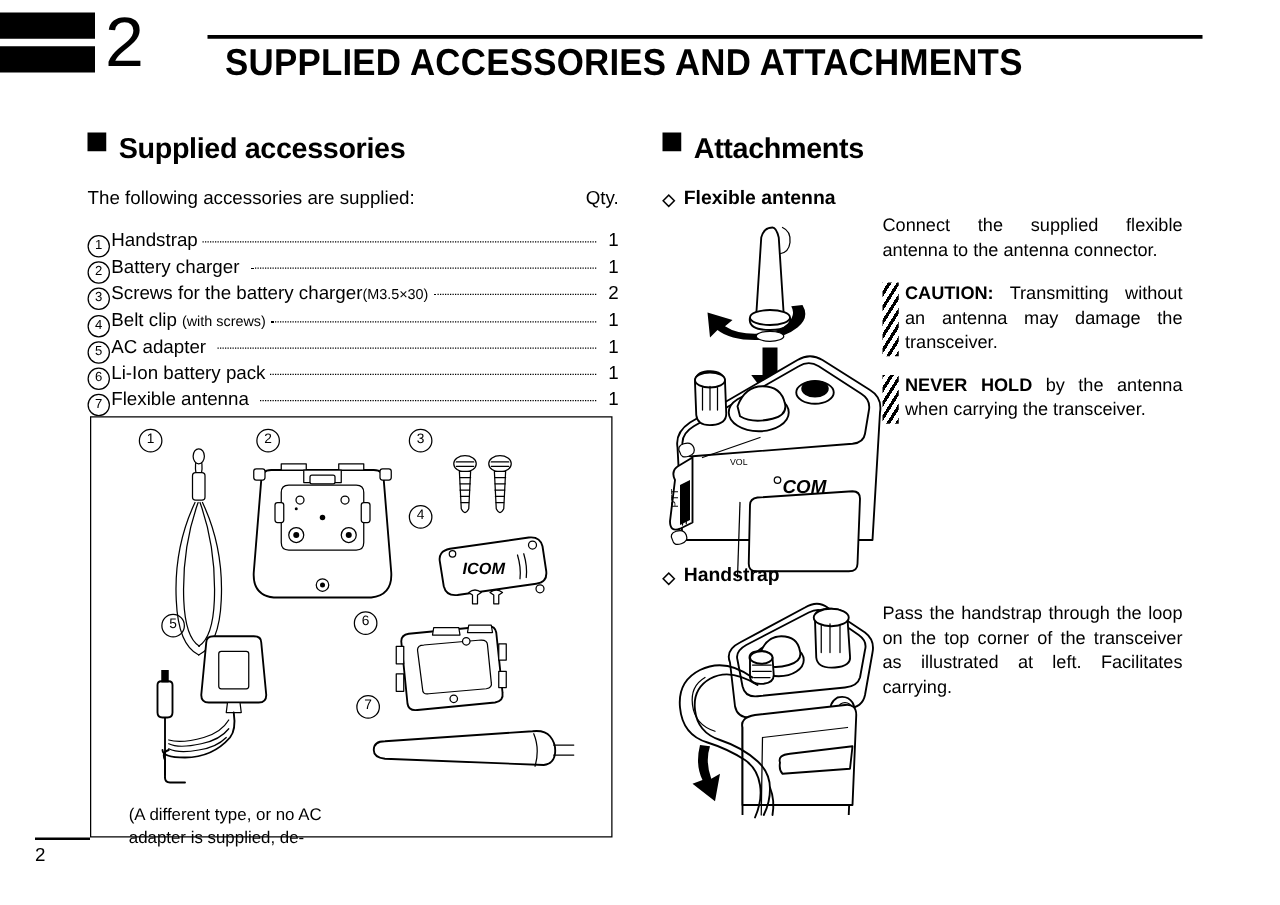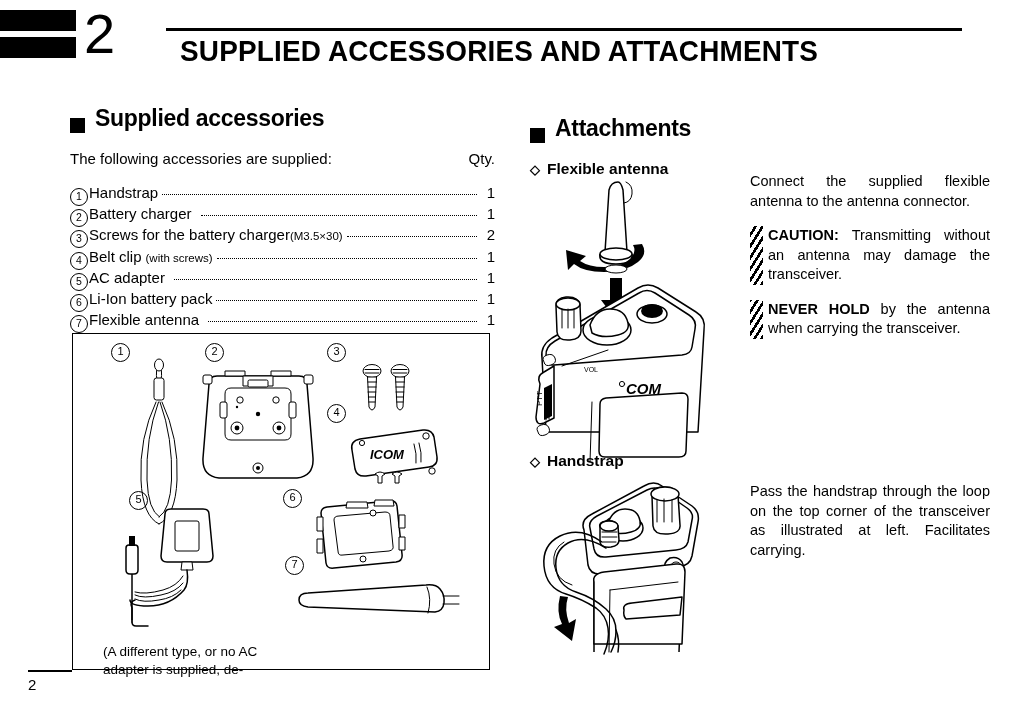--- a/index.html
+++ b/index.html
@@ -35,25 +35,25 @@
   #page-title {
     position: absolute; left: 180px; top: 34px;
     font-size: 30px; font-weight: bold;
     letter-spacing: 0.2px;
     transform: scaleX(0.93); transform-origin: left center;
     white-space: nowrap;
   }
 
   
   #col-left  { position: absolute; left: 70px;  top: 105px; width: 425px; }
-  #col-right { position: absolute; left: 530px; top: 115px; width: 420px; }
+  #col-right { position: absolute; left: 530px; top: 105px; width: 420px; }
 
   .section-head {
     font-size: 23px; font-weight: bold;
-    display: flex; align-items: flex-end; gap: 10px;
+    display: flex; align-items: flex-start; gap: 10px;
     margin: 0 0 18px 0; letter-spacing: -0.3px;
   }
   .sq-bullet {
     width: 15px; height: 15px; background: #000; display: inline-block;
     flex: 0 0 auto; position: relative; top: 1px;
   }
 
   .sub-head {
     font-size: 15.5px; font-weight: bold;
     display: flex; align-items: center; gap: 7px;
@@ -103,21 +103,21 @@
   }
   #box-caption {
     position: absolute; left: 30px; top: 272px; width: 185px;
     font-size: 13.5px; line-height: 18px; text-align: justify;
   }
   #box-caption .cap-first { text-indent: -7px; padding-left: 7px; margin-top: 37px; }
 
   
   .body-col {
     position: absolute; left: 180px; width: 240px;
-    font-size: 14.5px; line-height: 19.5px; margin-left: 44px;
+    font-size: 14.5px; line-height: 19.5px;
   }
   .para { text-align: justify; margin: 0 0 15px 0; }
   .para.last { margin-bottom: 0; }
   .warn {
     display: flex; align-items: stretch; gap: 0;
     margin: 0 0 15px 0;
   }
   .hatch {
     flex: 0 0 auto; width: 13px; margin-right: 5px;
     background-image: repeating-linear-gradient(

